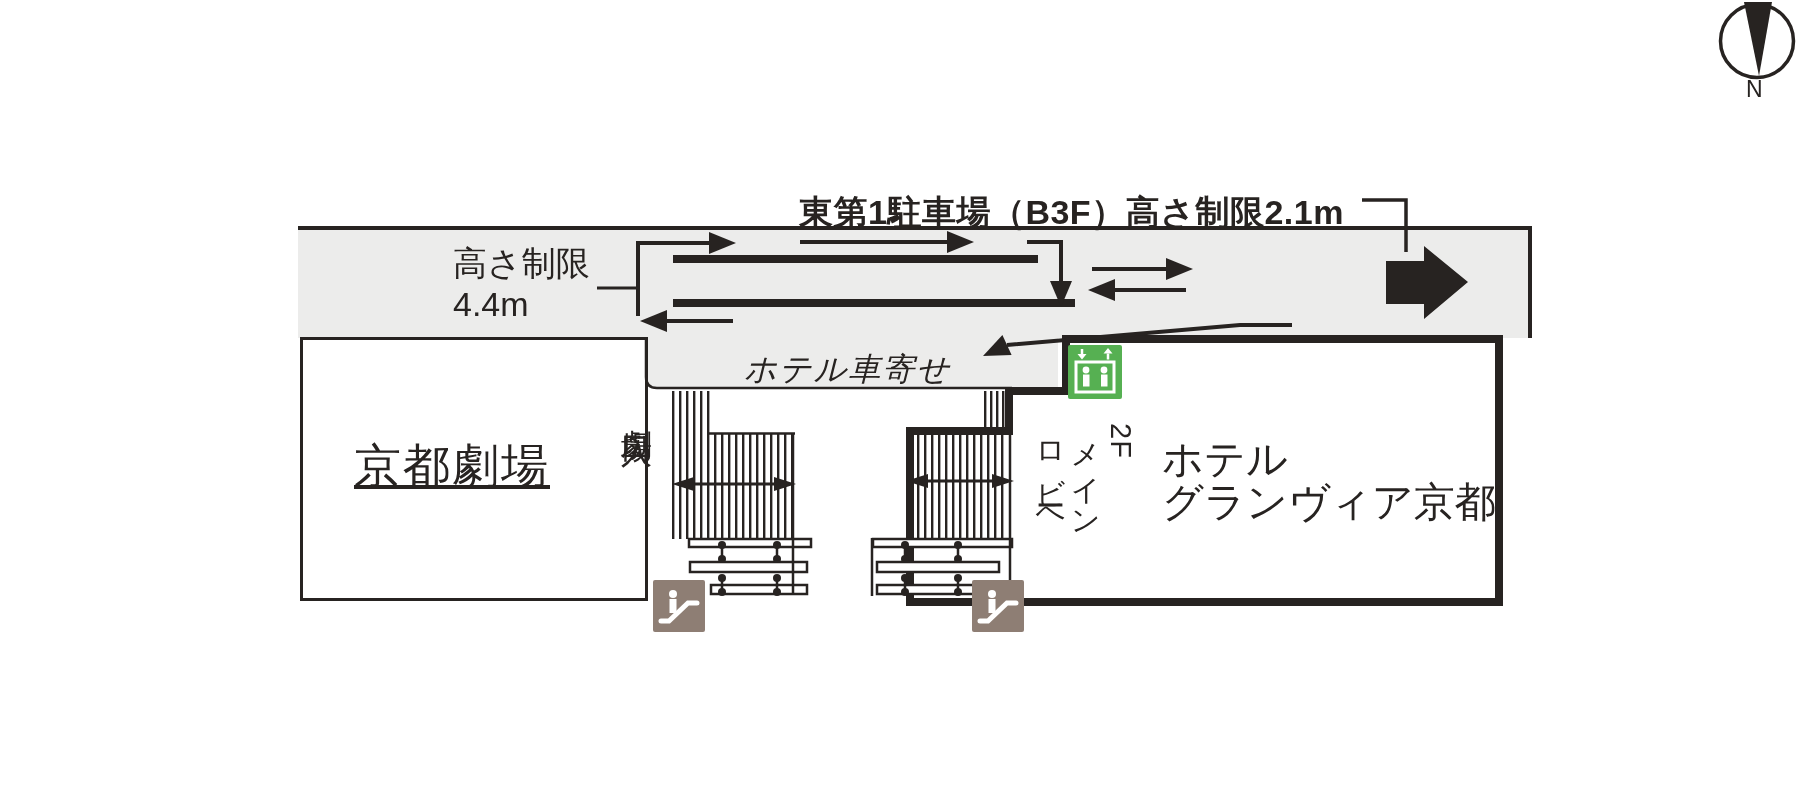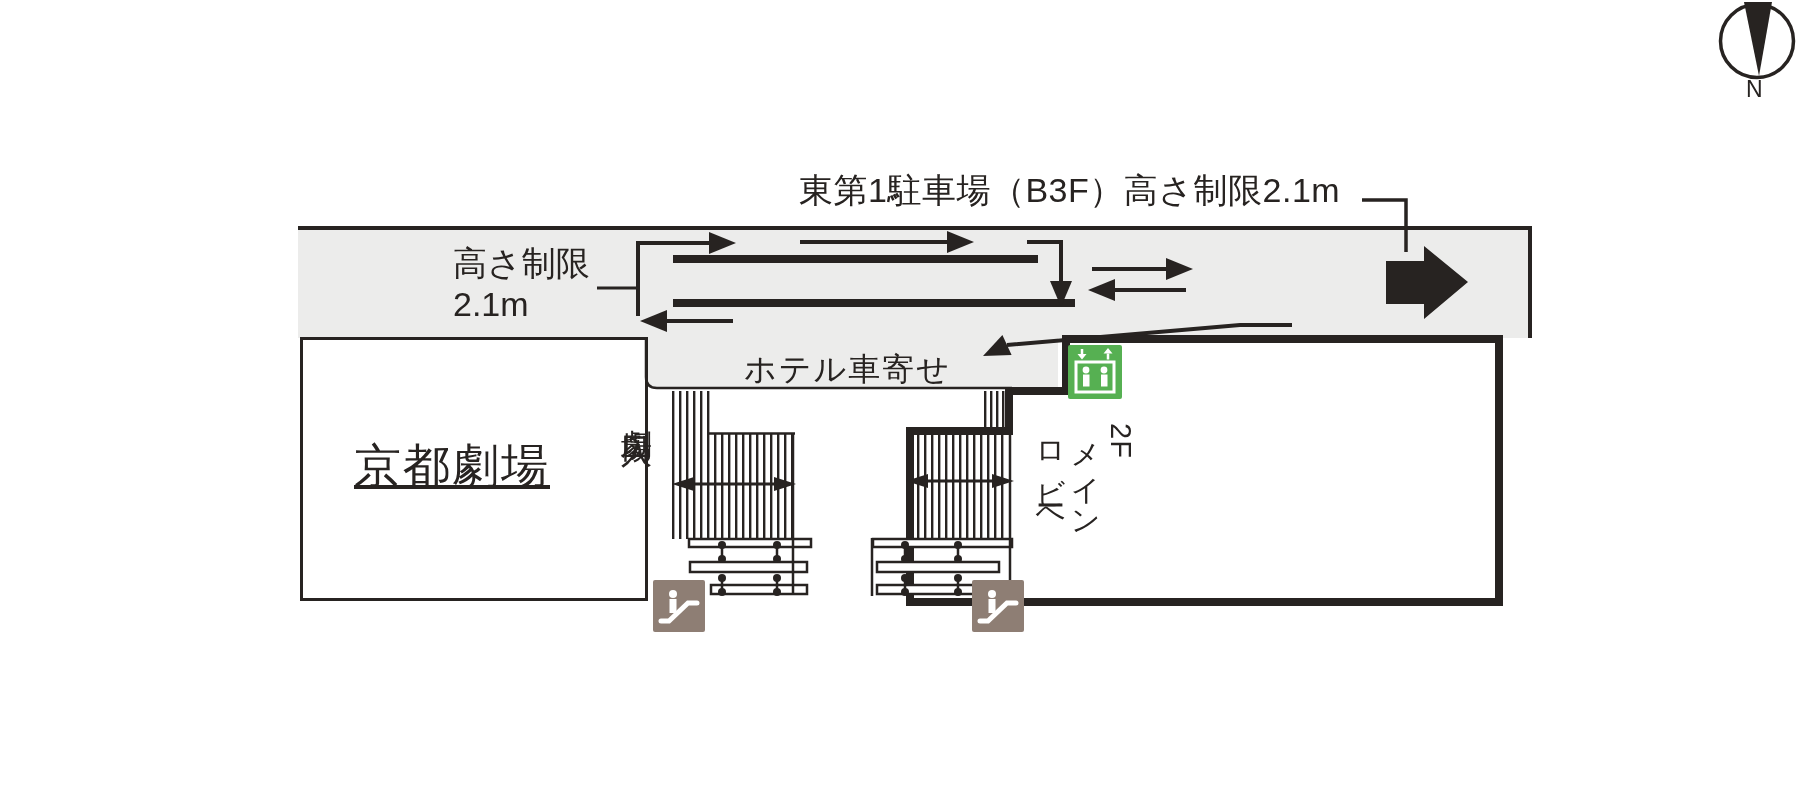--- a/index.html
+++ b/index.html
@@ -171,31 +171,33 @@
       <polygon points="40,3 35.5,8.5 44.5,8.5" fill="#fff"></polygon>
       <line x1="40" y1="8.5" x2="40" y2="14.5" class="white-line" stroke-width="2.5"></line>
     </g>
 
     <g>
       <circle cx="1757" cy="41" r="36.5" class="ink-line" stroke-width="3.5"></circle>
       <polygon points="1744,2 1772,2 1759,76" class="ink-fill"></polygon>
     </g>
   </svg>
 
-  <div class="lbl" style="left:799px;top:170px;font-size:34px;letter-spacing:0.5px;">東第1駐車場（B3F）高さ制限2.1m</div>
+  <div class="lbl" style="left:799px;top:192px;font-size:34px;letter-spacing:0.5px;font-weight:bold;">東第1駐車場（B3F）高さ制限2.1m</div>
 
   <div class="lbl" style="left:453px;top:243px;font-size:34px;line-height:41px;">高さ制限
-2.1m</div>
-
-  <div class="lbl" style="left:744px;top:351px;font-size:32px;letter-spacing:2px;">ホテル車寄せ</div>
+4.4m</div>
+
+  <div class="lbl" style="left:744px;top:351px;font-size:32px;letter-spacing:2px;font-style:italic;">ホテル車寄せ</div>
 
   <div class="lbl" style="left:354px;top:438px;font-size:47px;letter-spacing:2px;text-decoration:underline;">京都劇場</div>
 
   <div class="lbl v" style="left:619px;top:405px;font-size:31px;letter-spacing:3px;line-height:34px;">劇場入口</div>
 
+  <div class="lbl" style="left:1162px;top:438px;font-size:41px;line-height:43px;">ホテル
+グランヴィア京都</div>
 
   <div class="lbl v" style="left:1033px;top:423px;font-size:29px;letter-spacing:1px;line-height:35px;">2F
 メイン
 ロビーへ</div>
 
   <div class="lbl" style="left:1746px;top:76px;font-size:23px;">N</div>
 
 </div>
 
 </body></html>

